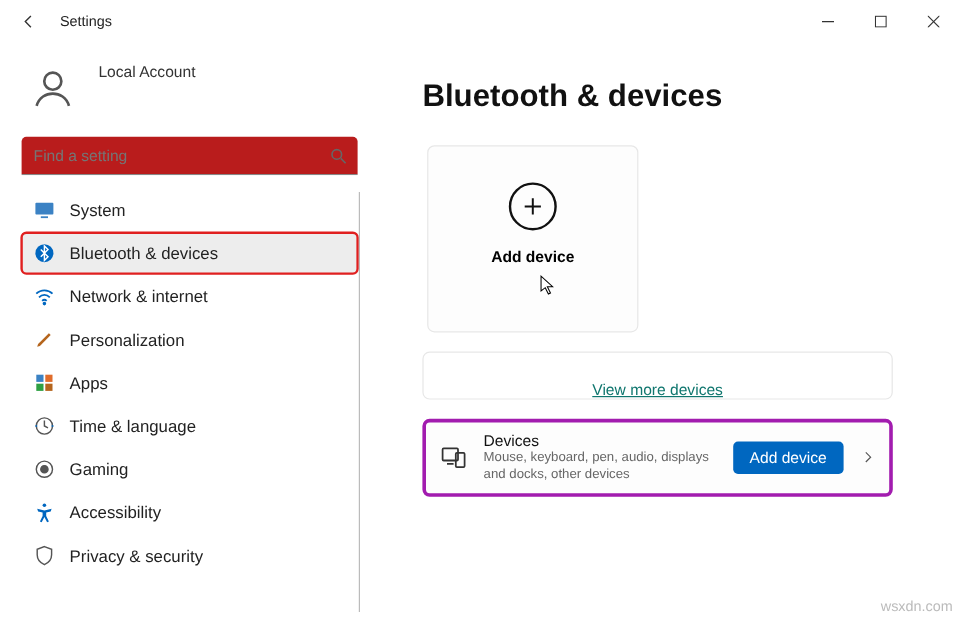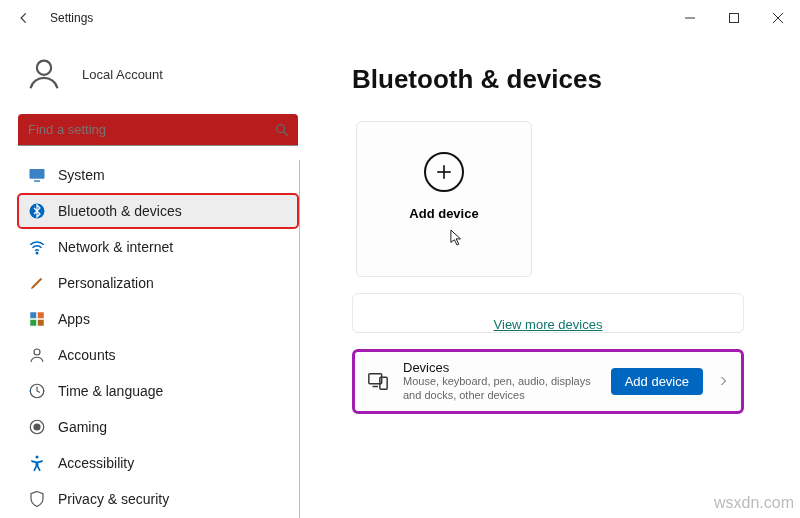--- a/index.html
+++ b/index.html
@@ -7,21 +7,21 @@
   .window { width: 800px; height: 412px; display: flex; flex-direction: column; }
   .titlebar { height: 36px; display: flex; align-items: center; padding-left: 8px; }
   .back-btn { width: 32px; height: 32px; display: flex; align-items: center; justify-content: center; border-radius: 4px; }
   .back-btn svg { width: 14px; height: 14px; }
   .title { font-size: 12px; margin-left: 10px; color: #222; }
   .win-controls { margin-left: auto; display: flex; }
   .win-btn { width: 44px; height: 36px; display: flex; align-items: center; justify-content: center; }
   .win-btn svg { width: 10px; height: 10px; }
   .body { flex: 1; display: flex; }
   .sidebar { width: 310px; padding: 8px 12px 0 18px; position: relative; }
-  .account { display: flex; align-items: center; gap: 16px; padding: 8px 4px 18px 4px; }
+  .account { display: flex; align-items: flex-start; gap: 16px; padding: 8px 4px 18px 4px; }
   .avatar { width: 44px; height: 44px; border-radius: 50%; display: flex; align-items: center; justify-content: center; }
   .avatar svg { width: 38px; height: 38px; stroke: #555; }
   .account-name { font-size: 13px; color: #333; }
   .search { position: relative; margin-bottom: 12px; }
   .search input { width: 100%; height: 32px; border: none; border-bottom: 1px solid #888; background: #b91c1c; padding: 0 30px 0 10px; font-size: 13px; outline: none; border-radius: 4px 4px 0 0; }
   .search .sicon { position: absolute; right: 8px; top: 8px; width: 16px; height: 16px; color: #666; }
   .nav { display: flex; flex-direction: column; gap: 2px; position: relative; }
   .vline { position: absolute; right: -2px; top: 2px; bottom: -30px; width: 1px; background: #bbb; }
   .nav-item { display: flex; align-items: center; gap: 12px; height: 34px; padding: 0 10px; border-radius: 4px; font-size: 14px; color: #222; cursor: default; }
   .nav-item.selected { background: #ededed; }
@@ -35,21 +35,21 @@
   .add-label { font-size: 13px; font-weight: 600; }
   .cursor { width: 14px; height: 18px; margin-top: -6px; margin-left: 26px; }
   .view-more { width: 392px; height: 40px; border: 1px solid #e7e7e7; border-radius: 6px; display: flex; align-items: flex-end; justify-content: center; font-size: 13px; color: #0f766e; margin-bottom: 16px; text-decoration: underline; }
   .row { width: 392px; min-height: 60px; border: 3px solid #a21caf; border-radius: 6px; display: flex; align-items: center; padding: 8px 12px; gap: 14px; background: #fdfdfd; margin-bottom: 10px; }
   .row .ricon { width: 22px; height: 22px; flex-shrink: 0; display:flex; align-items:center; justify-content:center;}
   .row .rtext { flex: 1; }
   .row .rtitle { font-size: 13px; color: #111; }
   .row .rsub { font-size: 11px; color: #666; line-height: 1.25; }
   .pill-btn { background: #0067c0; color: #fff; font-size: 13px; padding: 6px 14px; border-radius: 4px; border: none; }
   .chev { width: 12px; height: 12px; }
-  .watermark { position: absolute; right: 6px; bottom: 6px; font-size: 16px; color: #bbb; }
+  .watermark { position: absolute; right: 6px; bottom: 6px; font-size: 12px; color: #bbb; }
 </style>
 </head>
 <body>
 
 <div class="window">
   <div class="titlebar">
     <div class="back-btn">
       <svg viewBox="0 0 24 24" fill="none" stroke="#333" stroke-width="2">
           <path d="M15 4 L7 12 L15 20"></path>
         </svg>
@@ -144,29 +144,20 @@
               <svg viewBox="0 0 24 24">
                 <rect x="3" y="3" width="8" height="8" fill="#3b82c4"></rect>
                 <rect x="13" y="3" width="8" height="8" fill="#e06c2b"></rect>
                 <rect x="3" y="13" width="8" height="8" fill="#2ea043"></rect>
                 <rect x="13" y="13" width="8" height="8" fill="#b5651d"></rect>
               </svg>
             </span>
           <span>Apps</span>
         </div>
 
-        <div class="nav-item">
-          <span class="nicon">
-              <svg viewBox="0 0 24 24" fill="none" stroke="#555" stroke-width="1.6">
-                <circle cx="12" cy="8" r="4"></circle>
-                <path d="M4 21c1-4 4.5-6 8-6s7 2 8 6"></path>
-              </svg>
-            </span>
-          <span>Accounts</span>
-        </div>
 
         <div class="nav-item">
           <span class="nicon">
               <svg viewBox="0 0 24 24" fill="none" stroke="#555" stroke-width="1.6">
                 <circle cx="12" cy="12" r="9"></circle>
                 <path d="M12 6v6l4 2"></path>
                 <path d="M2 12h2M20 12h2" stroke="#0067c0"></path>
               </svg>
             </span>
           <span>Time &amp; language</span>

